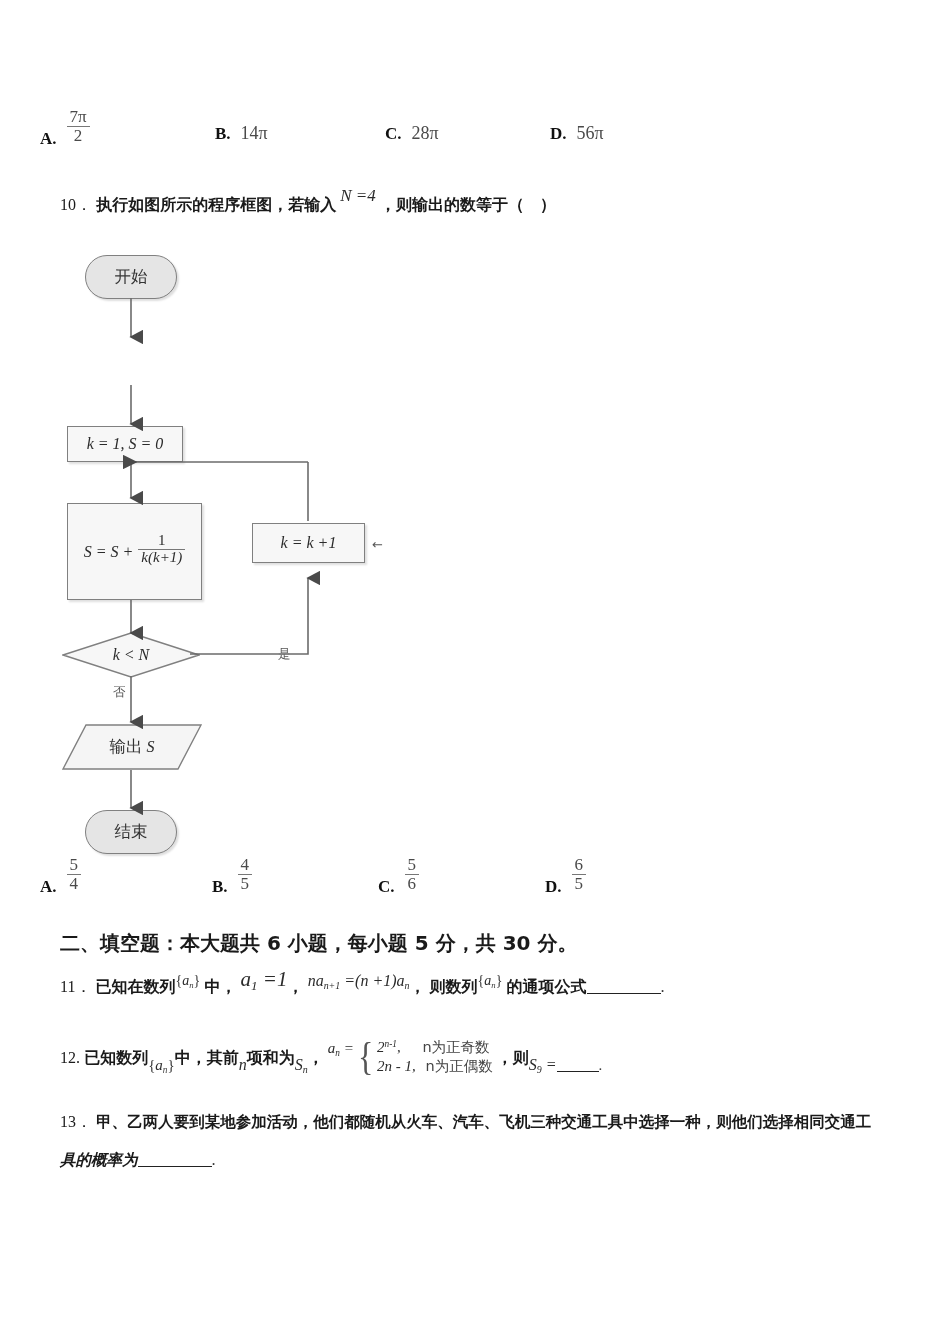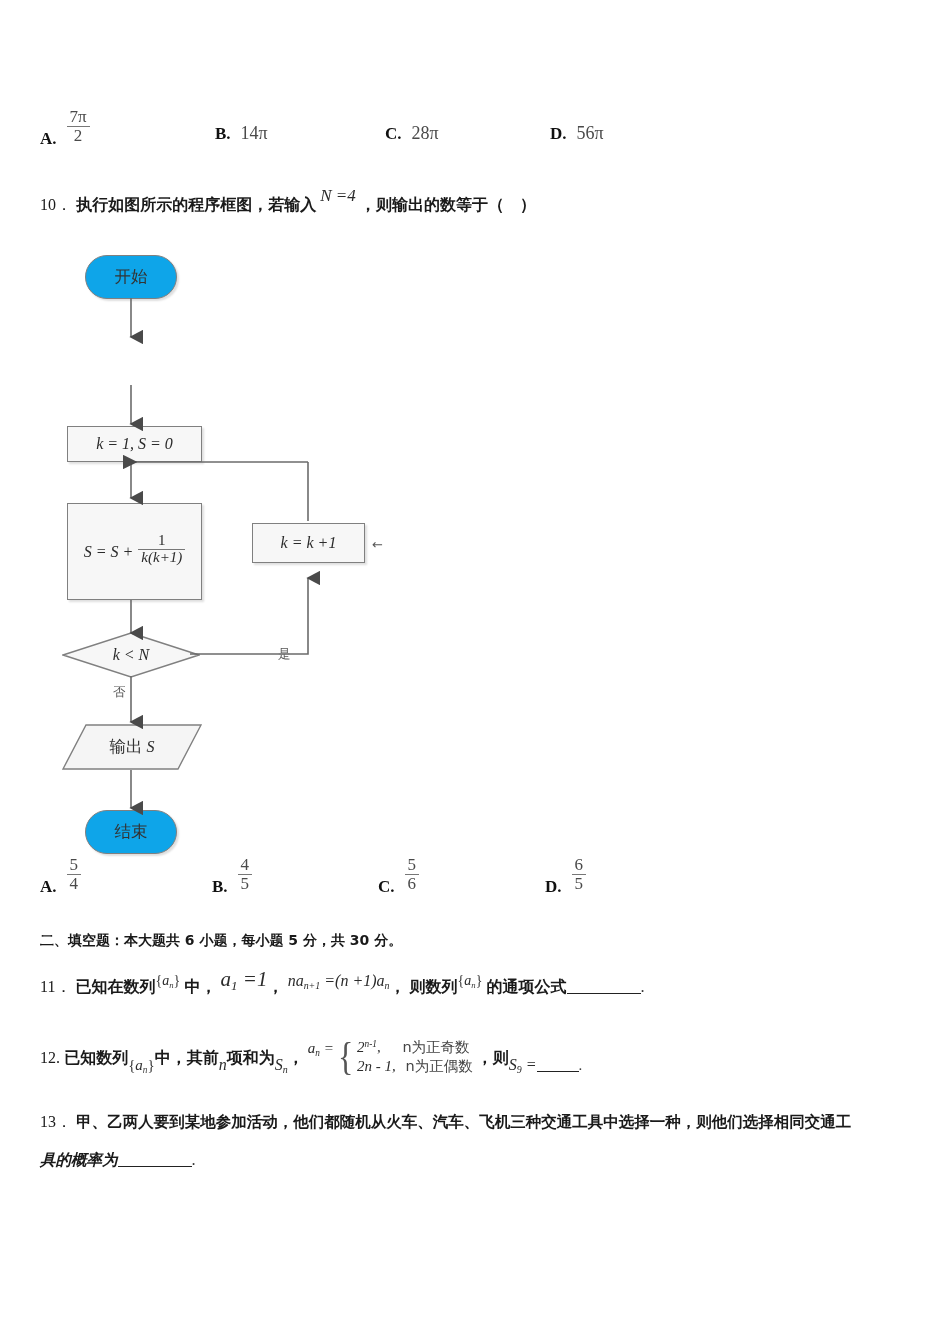--- a/index.html
+++ b/index.html
@@ -87,20 +87,21 @@
     font-family: "Liberation Serif", "DejaVu Serif", serif;
     line-height: 1;
   }
 
   
   .qline {
     position: absolute;
     font-size: 16.5px;
     line-height: 1.5;
     white-space: nowrap;
+    margin-left: 20px;
   }
   .qnum {
     font-family: "Liberation Serif", "DejaVu Serif", serif;
     font-size: 16px;
   }
   .blank {
     display: inline-block;
     border-bottom: 1.3px solid #222;
     min-width: 56px;
     height: 1em;
@@ -138,21 +139,21 @@
     align-items: center;
     justify-content: center;
     background: #f7f7f7;
     border: 1.4px solid #808080;
     color: #2b2b2b;
     font-size: 16px;
     box-shadow: 2px 2px 2px rgba(0,0,0,0.13);
   }
   .fc-oval {
     border-radius: 999px;
-    background: #0ea5e9;
+    background: #e5e5e5;
   }
   .fc-para {
     background: #f5f5f5;
     border: none;
     box-shadow: none;
   }
   .fc-diamond {
     border: none;
     background: transparent;
     box-shadow: none;
@@ -252,21 +253,21 @@
       <line x1="91" y1="436" x2="91" y2="482" stroke="#6b6b6b" stroke-width="1.6" marker-end="url(#ah-down)"></line>
 
       <line x1="91" y1="530" x2="91" y2="568" stroke="#6b6b6b" stroke-width="1.6" marker-end="url(#ah-down)"></line>
     </svg>
 
     <div class="fc-shape fc-oval" style="left:45px; top:15px; width:92px; height:44px;">
       <span class="fc-text fc-cn">开始</span>
     </div>
 
 
-    <div class="fc-shape" style="left:27px; top:186px; width:135px; height:36px;">
+    <div class="fc-shape" style="left:27px; top:186px; width:116px; height:36px;">
       <span class="fc-text mathi" style="font-size:16px;">k = 1, S = 0</span>
     </div>
 
     <div class="fc-shape" style="left:27px; top:263px; width:135px; height:97px;">
       <span class="fc-text" style="display:flex; align-items:center;">
         <span class="mathi" style="font-size:16px;">S = S +</span>
         <span class="frac" style="margin-left:5px; color:#2b2b2b; font-size:15px;">
           <span class="num">1</span>
           <span class="den mathi">k(k+1)</span>
         </span>
@@ -334,21 +335,21 @@
     <div class="opt" style="left:505px; top:12px;">
       <span class="lab">D.</span>
       <span class="frac">
         <span class="num">6</span>
         <span class="den">5</span>
       </span>
     </div>
   </div>
 
   <div class="qline" style="left:40px; top:928px;">
-    <span class="cn" style="font-size:14px;">二、填空题：本大题共 6 小题，每小题 5 分，共 30 分。</span>
+    <span class="cn" style="font-size:20px;">二、填空题：本大题共 6 小题，每小题 5 分，共 30 分。</span>
   </div>
 
   <div class="qline" style="left:40px; top:970px;">
     <span class="qnum">11．</span>
     <span class="cn" style="font-size:16px;">已知在数列</span><span class="raised mathr" style="font-size:14px; top:-7px;">{<span class="mathi">a</span><sub class="s">n</sub>}</span>
     <span class="cn" style="font-size:16px;">中，</span>
     <span class="raised mathi" style="font-size:21px; top:-6px;">a<sub class="s">1</sub> =1</span><span class="cn" style="font-size:16px;">，</span>
     <span class="raised mathi" style="font-size:16px; top:-6px;">na<sub class="s">n+1</sub> =(n +1)a<sub class="s">n</sub></span><span class="cn" style="font-size:16px;">，</span>
     <span class="cn" style="font-size:16px;">则数列</span><span class="raised mathr" style="font-size:14px; top:-7px;">{<span class="mathi">a</span><sub class="s">n</sub>}</span>
     <span class="cn" style="font-size:16px;">的通项公式</span><span class="blank long"></span><span class="mathr">.</span>

